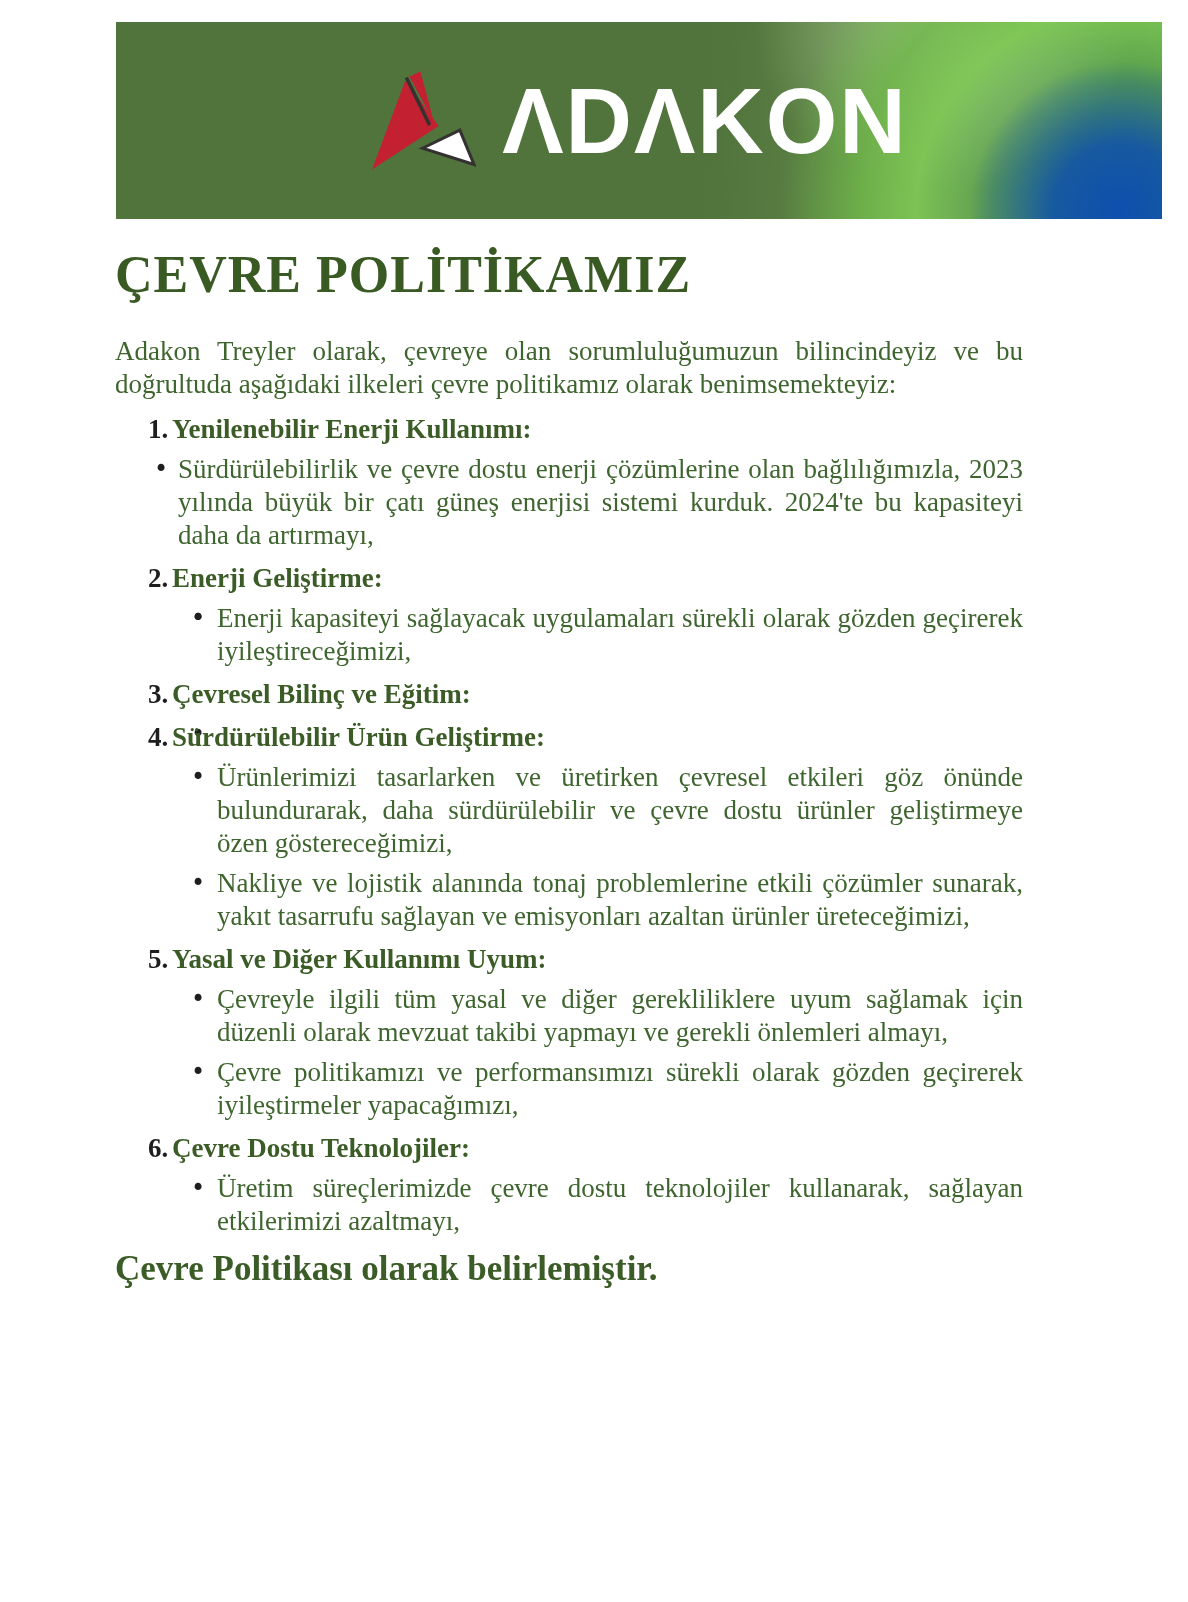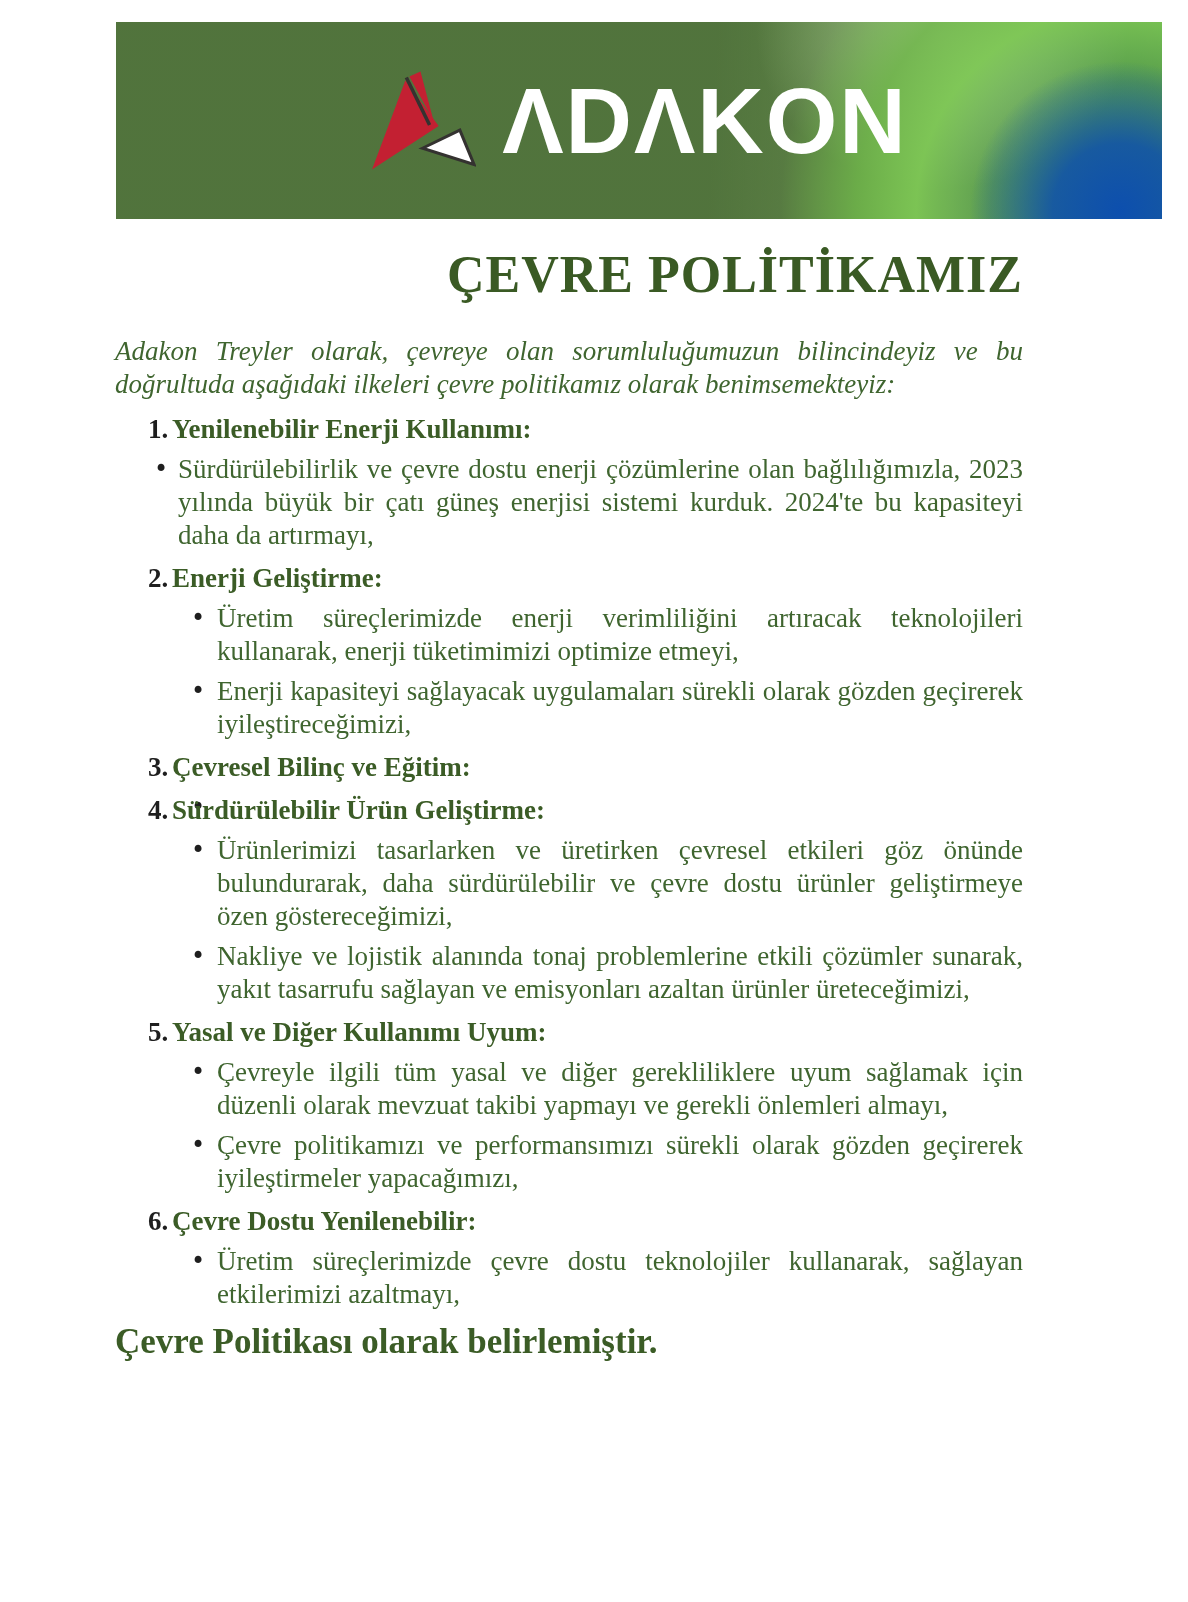--- a/index.html
+++ b/index.html
@@ -29,27 +29,27 @@
   .logo-mark { width:106px; height:102px; display:block; }
   .logo-text {
     font-family:"Liberation Sans", sans-serif; font-weight:bold;
     font-size:92px; line-height:1; letter-spacing:2px;
     color: var(--logo-white, #ffffff);
   }
 
   
   .content { position:relative; margin-left:115px; width:908px; }
   .title {
-    margin:26px 0 0; text-align:right;
+    margin:26px 0 0; text-align:left;
     font-size:52px; line-height:1.15; font-weight:bold;
     color: var(--title-green, #3a5a24); letter-spacing:1px;
   }
   .intro {
     margin:30px 0 12px; font-size:27px; line-height:33px;
-    text-align:justify; color: var(--body-green, #3f652f); font-style: italic;
+    text-align:justify; color: var(--body-green, #3f652f);
   }
 
   .section-heading {
     position:relative; margin:10px 0 0; padding-left:57px;
     font-size:27px; line-height:33px; font-weight:bold;
     color: var(--heading-green, #3b5c26);
   }
   .section-number {
     position:absolute; left:33px; top:0;
     color: var(--marker-dark, #1e1e1e);
@@ -111,21 +111,20 @@
   </section>
 
   <section class="section indent-deep">
     <h2 class="section-heading">
       <span class="section-number">2.</span>
       <span class="section-title">Enerji Geliştirme:</span>
     </h2>
     <div class="bullets">
   <p class="bullet">
     <span class="bullet-marker">•</span>
-    <span class="bullet-text">Üretim süreçlerimizde enerji verimliliğini artıracak teknolojileri kullanarak, enerji tüketimimizi optimize etmeyi,</span>
   </p>
 
   <p class="bullet">
     <span class="bullet-marker">•</span>
     <span class="bullet-text">Enerji kapasiteyi sağlayacak uygulamaları sürekli olarak gözden geçirerek iyileştireceğimizi,</span>
   </p>
 </div>
   </section>
 
   <section class="section indent-deep">
@@ -172,21 +171,21 @@
   <p class="bullet">
     <span class="bullet-marker">•</span>
     <span class="bullet-text">Çevre politikamızı ve performansımızı sürekli olarak gözden geçirerek iyileştirmeler yapacağımızı,</span>
   </p>
 </div>
   </section>
 
   <section class="section indent-deep">
     <h2 class="section-heading">
       <span class="section-number">6.</span>
-      <span class="section-title">Çevre Dostu Yenilenebilir:</span>
+      <span class="section-title">Çevre Dostu Teknolojiler:</span>
     </h2>
     <div class="bullets">
   <p class="bullet">
     <span class="bullet-marker">•</span>
     <span class="bullet-text">Üretim süreçlerimizde çevre dostu teknolojiler kullanarak, sağlayan etkilerimizi azaltmayı,</span>
   </p>
 </div>
   </section>
 </div>
     <p class="closing">Çevre Politikası olarak belirlemiştir.</p>

